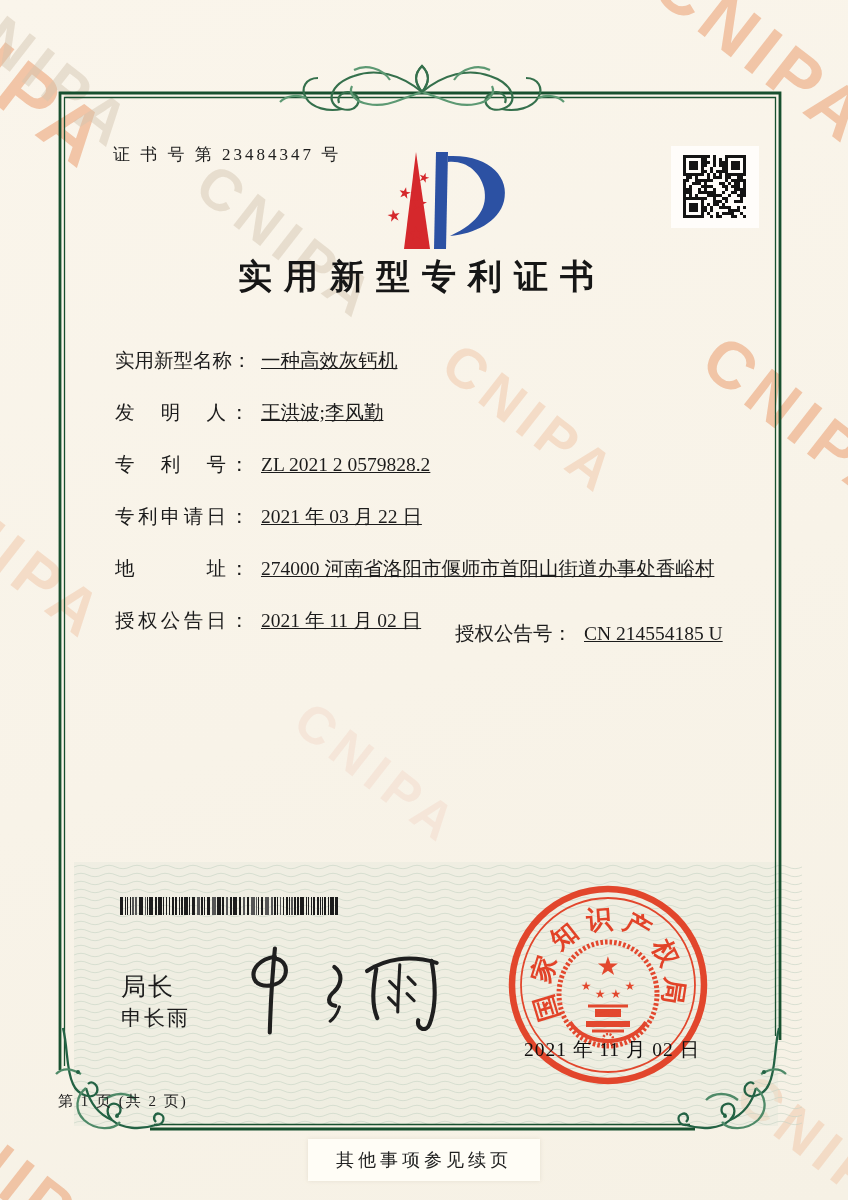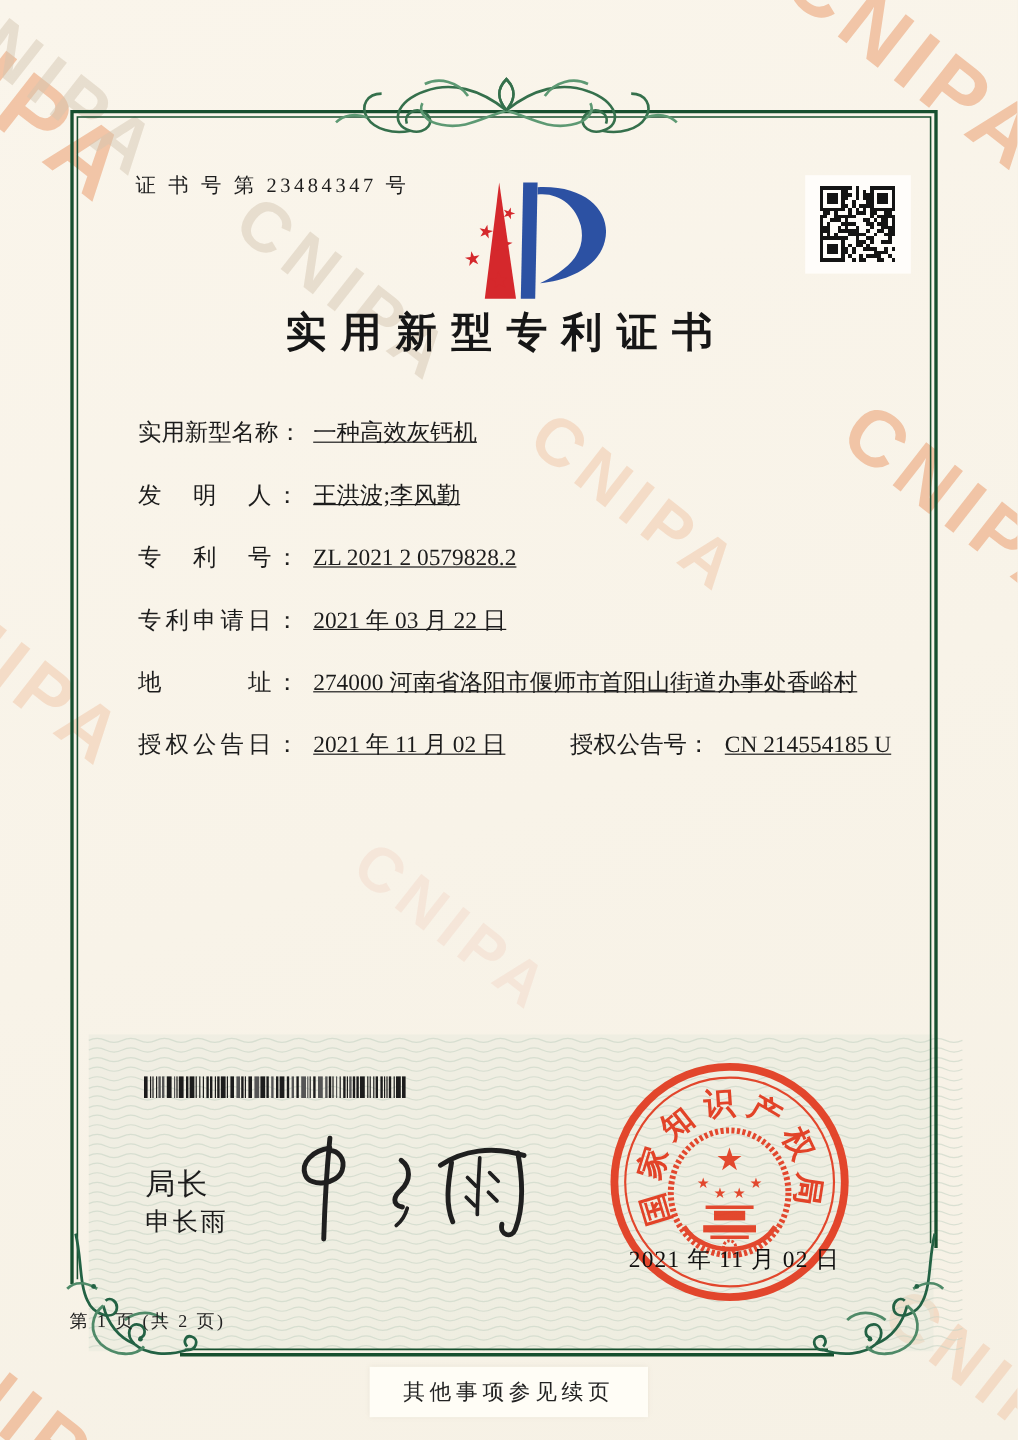--- a/index.html
+++ b/index.html
@@ -27,21 +27,21 @@
   #certno{position:absolute;left:113px;top:143px;font-size:17px;letter-spacing:3px;color:#1d1d1d;}
   #qrbox{position:absolute;left:671px;top:146px;width:88px;height:82px;background:#fffdfa;}
   #title{position:absolute;left:54px;top:254px;width:724px;text-align:center;
          font-size:34px;font-weight:bold;color:#161616;letter-spacing:12px;text-indent:12px;}
 
   
   #fields{position:absolute;left:115px;top:347px;width:640px;}
   .frow{position:relative;height:23px;margin-bottom:29px;font-size:19.5px;color:#1c1c1c;white-space:nowrap;}
   .lab{display:inline-block;width:134px;text-align:justify;text-align-last:justify;}
   .val{margin-left:12px;text-decoration:underline;}
-  .grant2{position:absolute;left:340px;top:0;margin-left:20px;}
+  .grant2{position:absolute;left:340px;top:13px;}
   .grant2 .lab{width:auto;text-align-last:auto;}
 
   
   #paras{position:absolute;left:97px;top:699px;width:658px;font-size:19px;line-height:34px;
          color:#222;text-align:justify;}
   #paras p{margin:0;text-indent:2em;}
 
   
   #barcode{position:absolute;left:120px;top:897px;}
   #roletxt{position:absolute;left:121px;top:970px;font-size:25px;color:#1c1c1c;letter-spacing:2px;}

